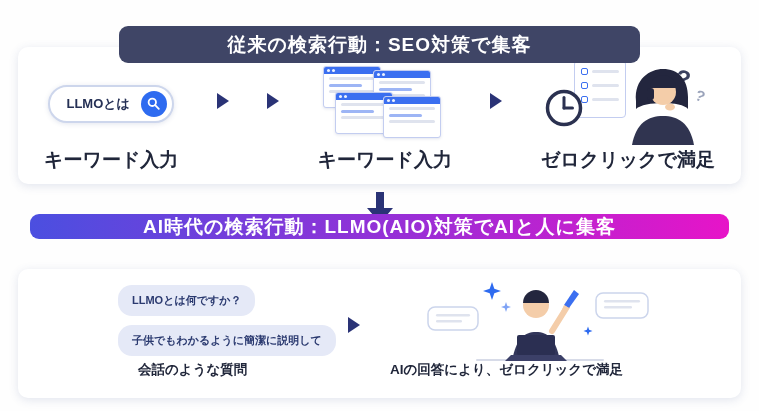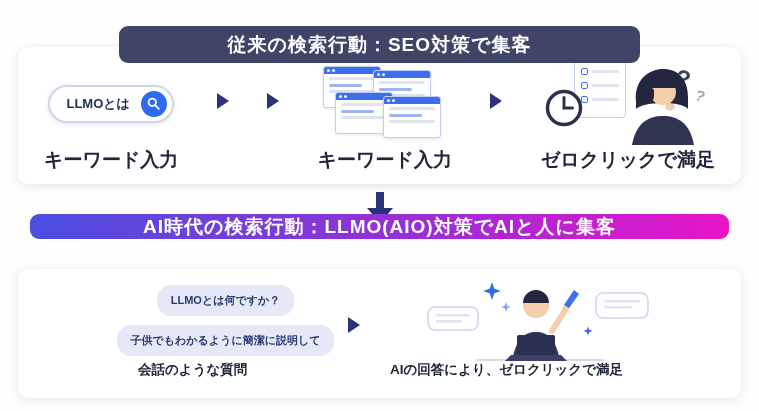--- a/index.html
+++ b/index.html
@@ -76,21 +76,21 @@
   .person1{position:absolute;left:66px;top:0;z-index:2;}
 
   
   .down-arrow{position:absolute;left:366px;top:192px;width:27px;z-index:2;}
   .down-arrow .stem{width:8px;height:16px;background:var(--arrow-navy,#2a3376);margin:0 auto;}
   .down-arrow .head{width:0;height:0;border-left:13px solid transparent;border-right:13px solid transparent;
     border-top:15px solid var(--arrow-navy,#2a3376);margin:0 auto;}
 
   
   .chat-bubbles{position:absolute;left:100px;top:16px;width:215px;display:flex;flex-direction:column;
-    align-items:center;gap:9px;}
+    align-items:flex-start;gap:9px;}
   .bubble{background:var(--bubble-bg,#e5e9f7);border-radius:14px;padding:8px 14px;font-size:11px;
     font-weight:bold;color:#2b3a70;white-space:nowrap;}
   .q-label{position:absolute;left:120px;top:92px;width:195px;text-align:left;font-weight:bold;
     font-size:13.5px;color:var(--text-dark,#20263a);}
   .bottom-tri{position:absolute;left:330px;top:48px;}
   .ai-illustration{position:absolute;left:400px;top:8px;}
   .a-label{position:absolute;left:372px;top:92px;width:300px;text-align:left;font-weight:bold;
     font-size:13.5px;color:var(--text-dark,#20263a);white-space:nowrap;}
 </style>
 </head>

